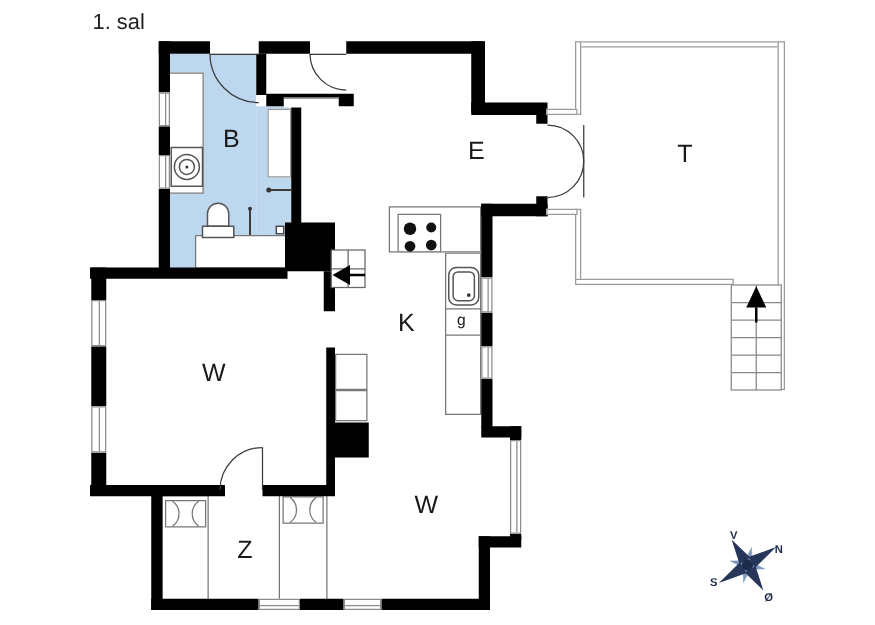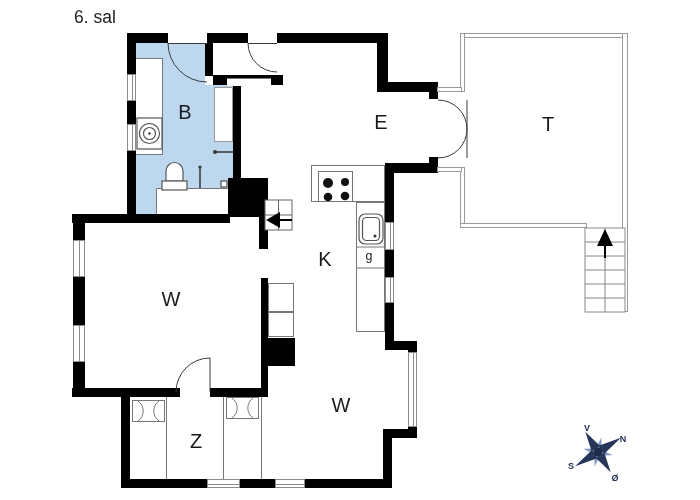--- a/index.html
+++ b/index.html
@@ -105,21 +105,21 @@
   <div class="win win-h" style="left:275px;top:479px;width:30px;height:9px"></div>
 
   <div class="twall" style="left:460px;top:33px;width:168px;height:5px"></div>
   <div class="twall" style="left:622px;top:33px;width:6px;height:279px"></div>
   <div class="twall" style="left:460px;top:33px;width:5px;height:59px"></div>
   <div class="twall" style="left:437px;top:87px;width:25px;height:5px"></div>
   <div class="twall" style="left:460px;top:167px;width:5px;height:61px"></div>
   <div class="twall" style="left:437px;top:167px;width:25px;height:5px"></div>
   <div class="twall" style="left:460px;top:223px;width:127px;height:5px"></div>
 
-  <div id="title">6. sal</div>
+  <div id="title">1. sal</div>
   <div class="lbl" style="left:185px;top:112px">B</div>
   <div class="lbl" style="left:381px;top:122px">E</div>
   <div class="lbl" style="left:548px;top:124px">T</div>
   <div class="lbl" style="left:325px;top:259px">K</div>
   <div class="lbl lbl-sm" style="left:369px;top:256px">g</div>
   <div class="lbl" style="left:171px;top:299px">W</div>
   <div class="lbl" style="left:341px;top:405px">W</div>
   <div class="lbl" style="left:196px;top:441px">Z</div>
 
   <svg id="overlay" width="700" height="500" viewBox="0 0 700 500">

